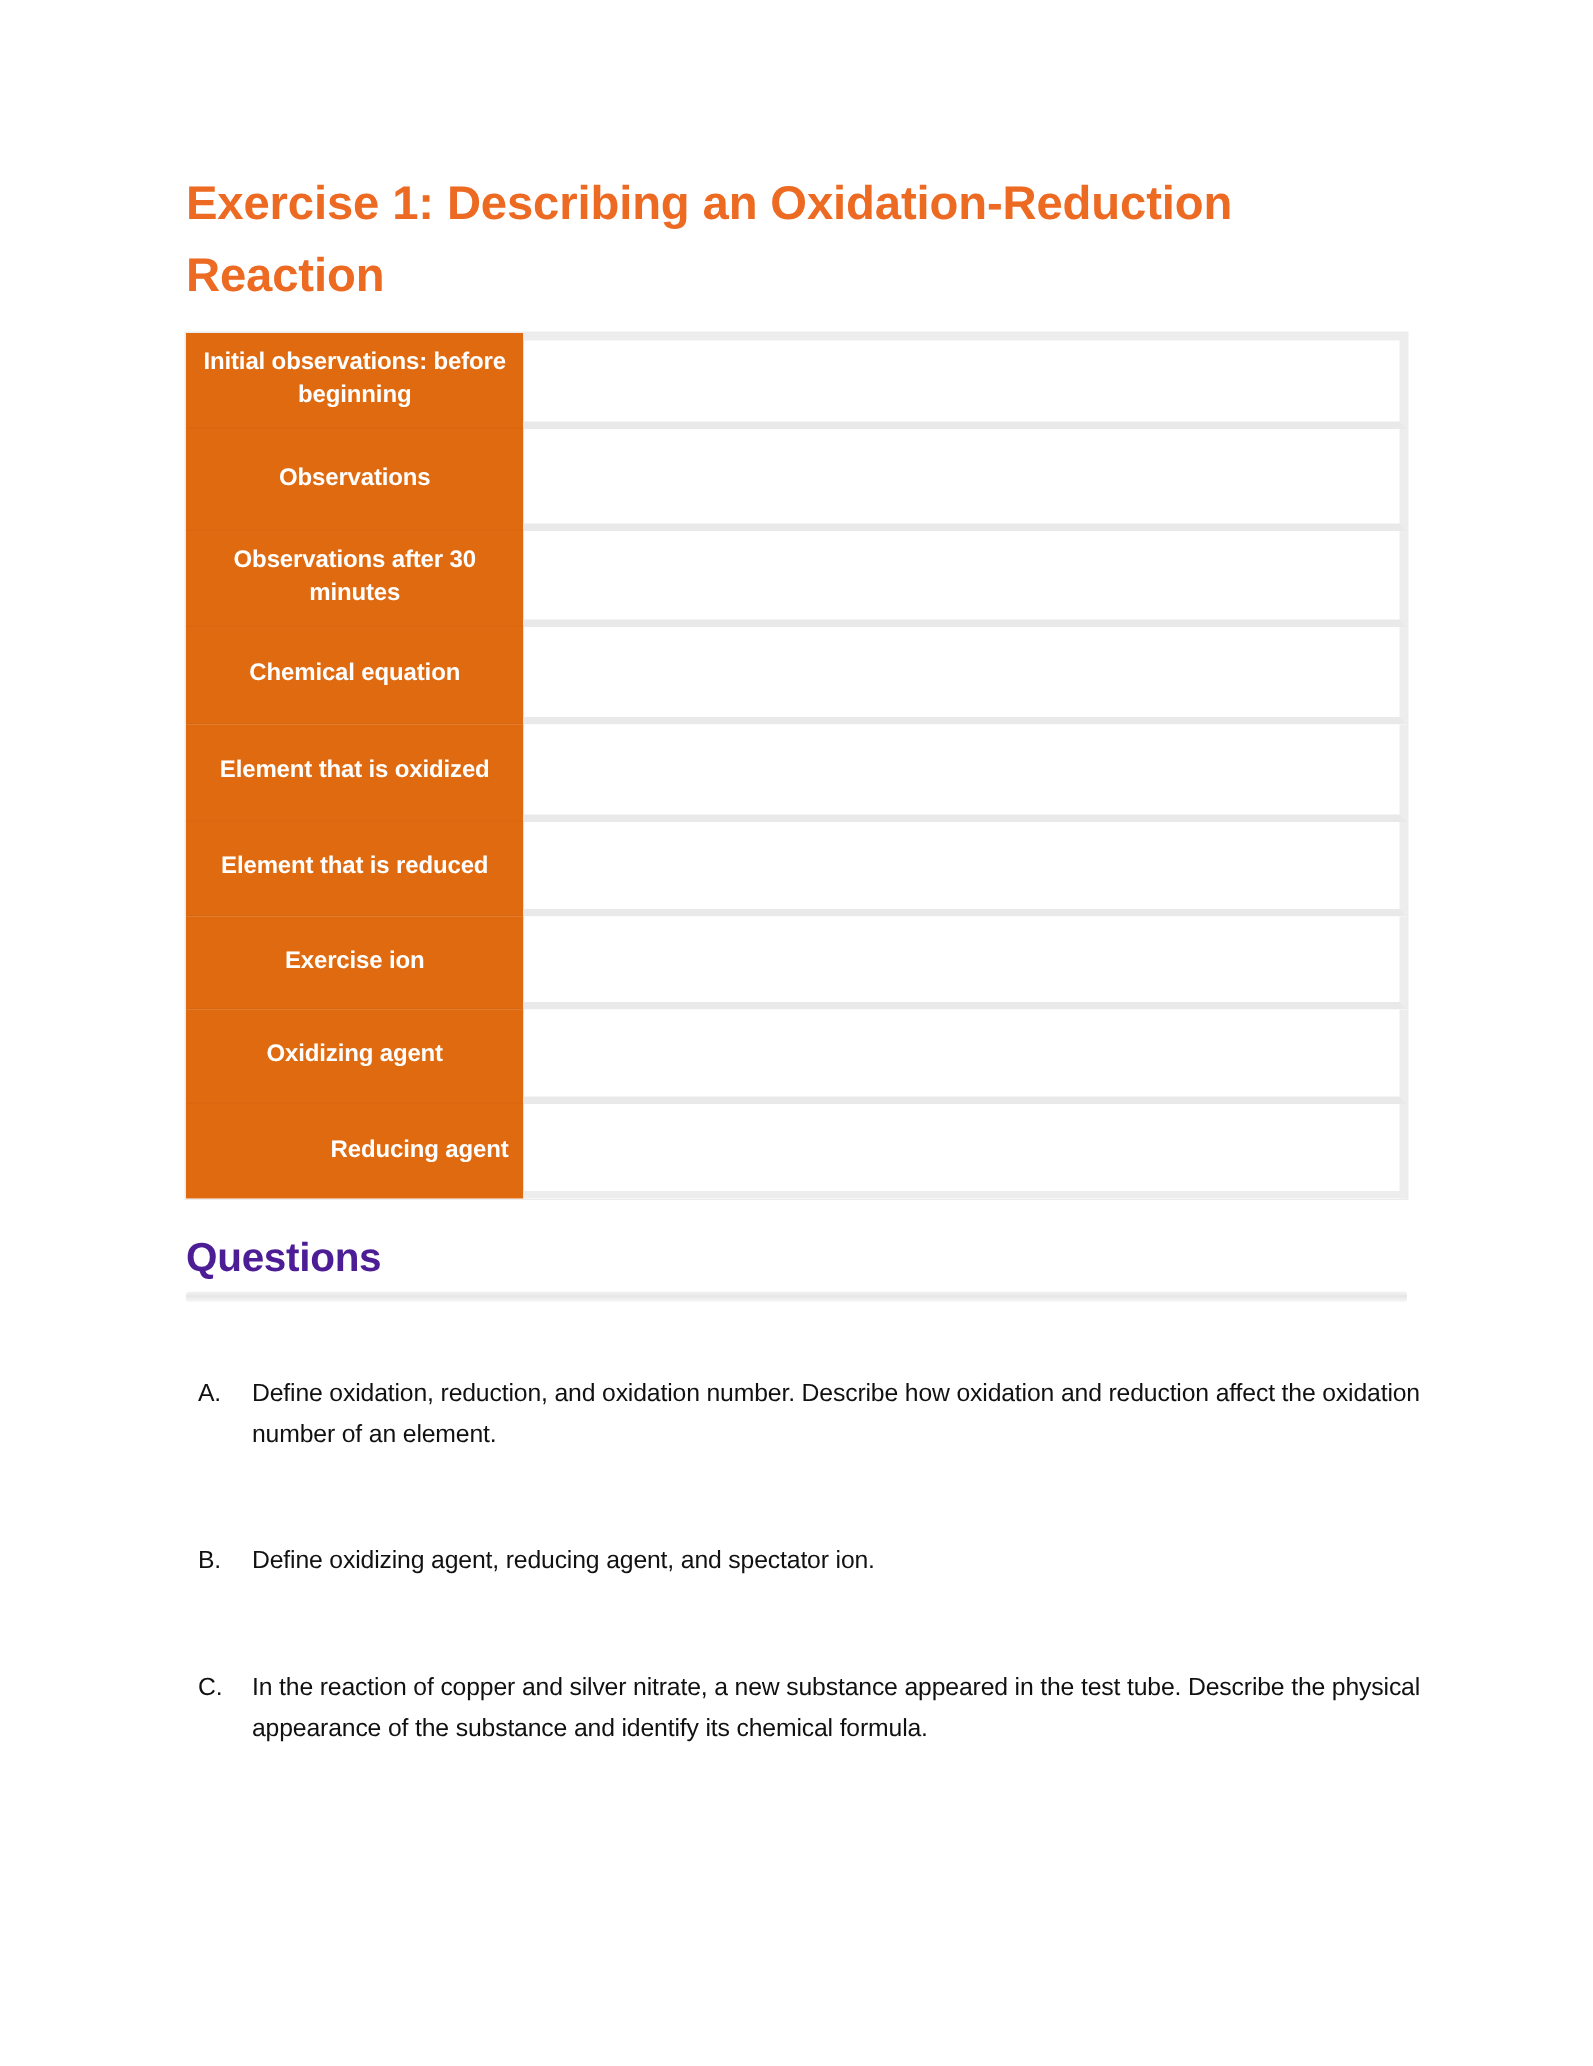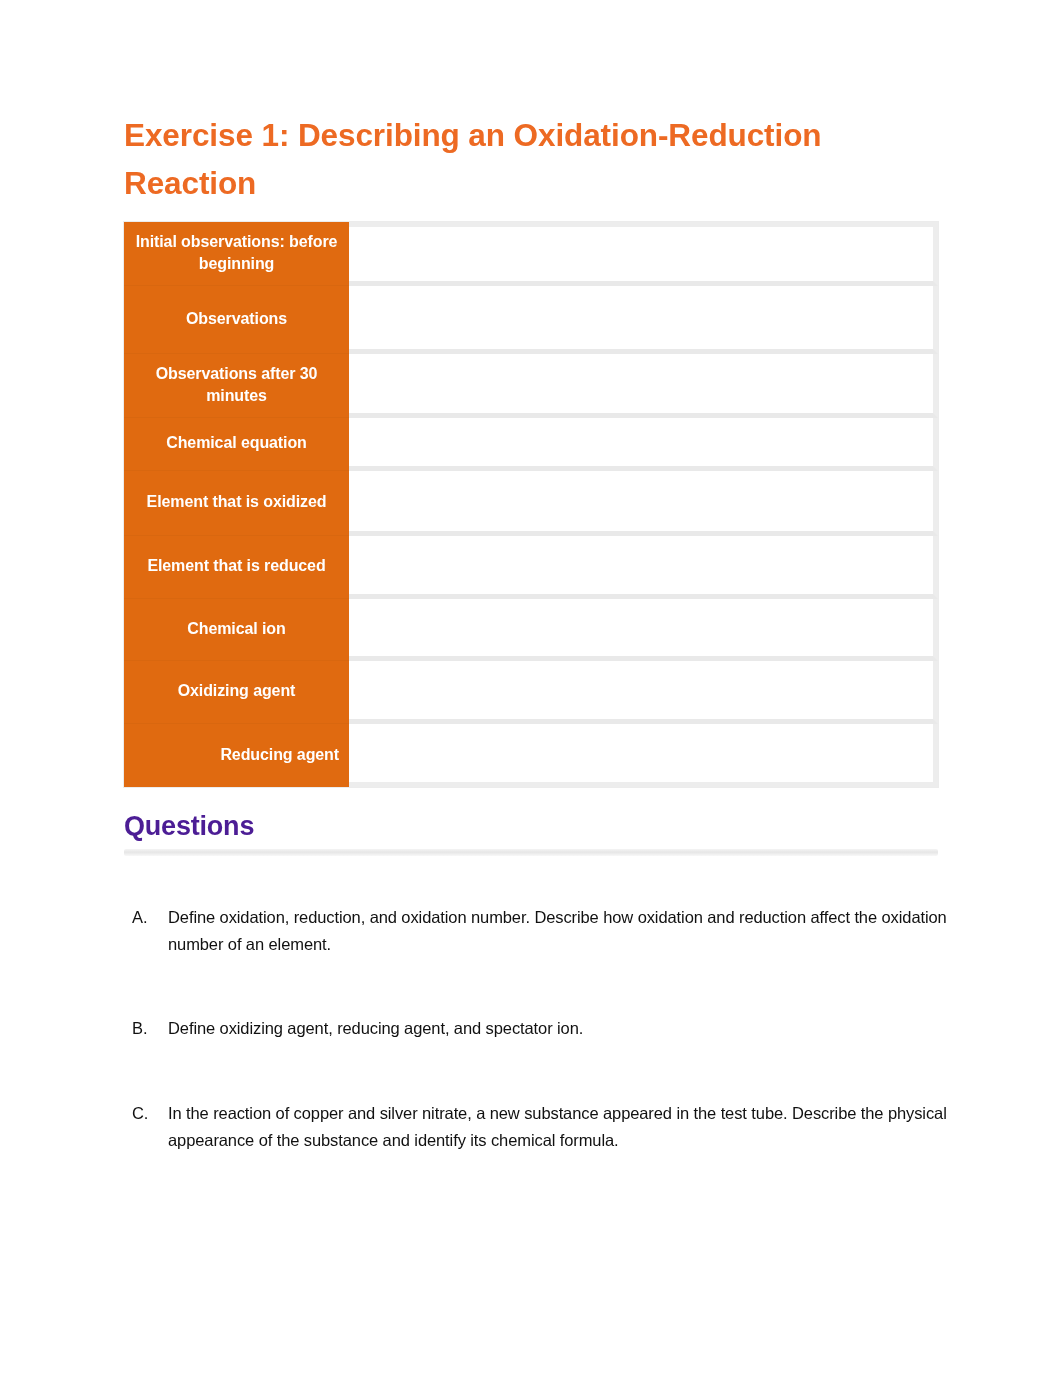--- a/index.html
+++ b/index.html
@@ -181,21 +181,21 @@
             </td>
           </tr>
 
           <tr style="height:64px;margin-left:40px;">
             <td class="row-label">Observations after 30 minutes</td>
             <td class="row-value">
               <span class="value-fill"></span>
             </td>
           </tr>
 
-          <tr style="height:53px;">
+          <tr style="height:65px;">
             <td class="row-label">Chemical equation</td>
             <td class="row-value">
               <span class="value-fill"></span>
             </td>
           </tr>
 
           <tr style="height:65px;">
             <td class="row-label">Element that is oxidized</td>
             <td class="row-value">
               <span class="value-fill"></span>
@@ -203,21 +203,21 @@
           </tr>
 
           <tr style="height:63px;margin-left:24px;">
             <td class="row-label">Element that is reduced</td>
             <td class="row-value">
               <span class="value-fill"></span>
             </td>
           </tr>
 
           <tr style="height:62px;">
-            <td class="row-label">Chemical ion</td>
+            <td class="row-label">Exercise ion</td>
             <td class="row-value">
               <span class="value-fill"></span>
             </td>
           </tr>
 
           <tr style="height:63px;margin-top:33px;">
             <td class="row-label">Oxidizing agent</td>
             <td class="row-value">
               <span class="value-fill"></span>
             </td>

